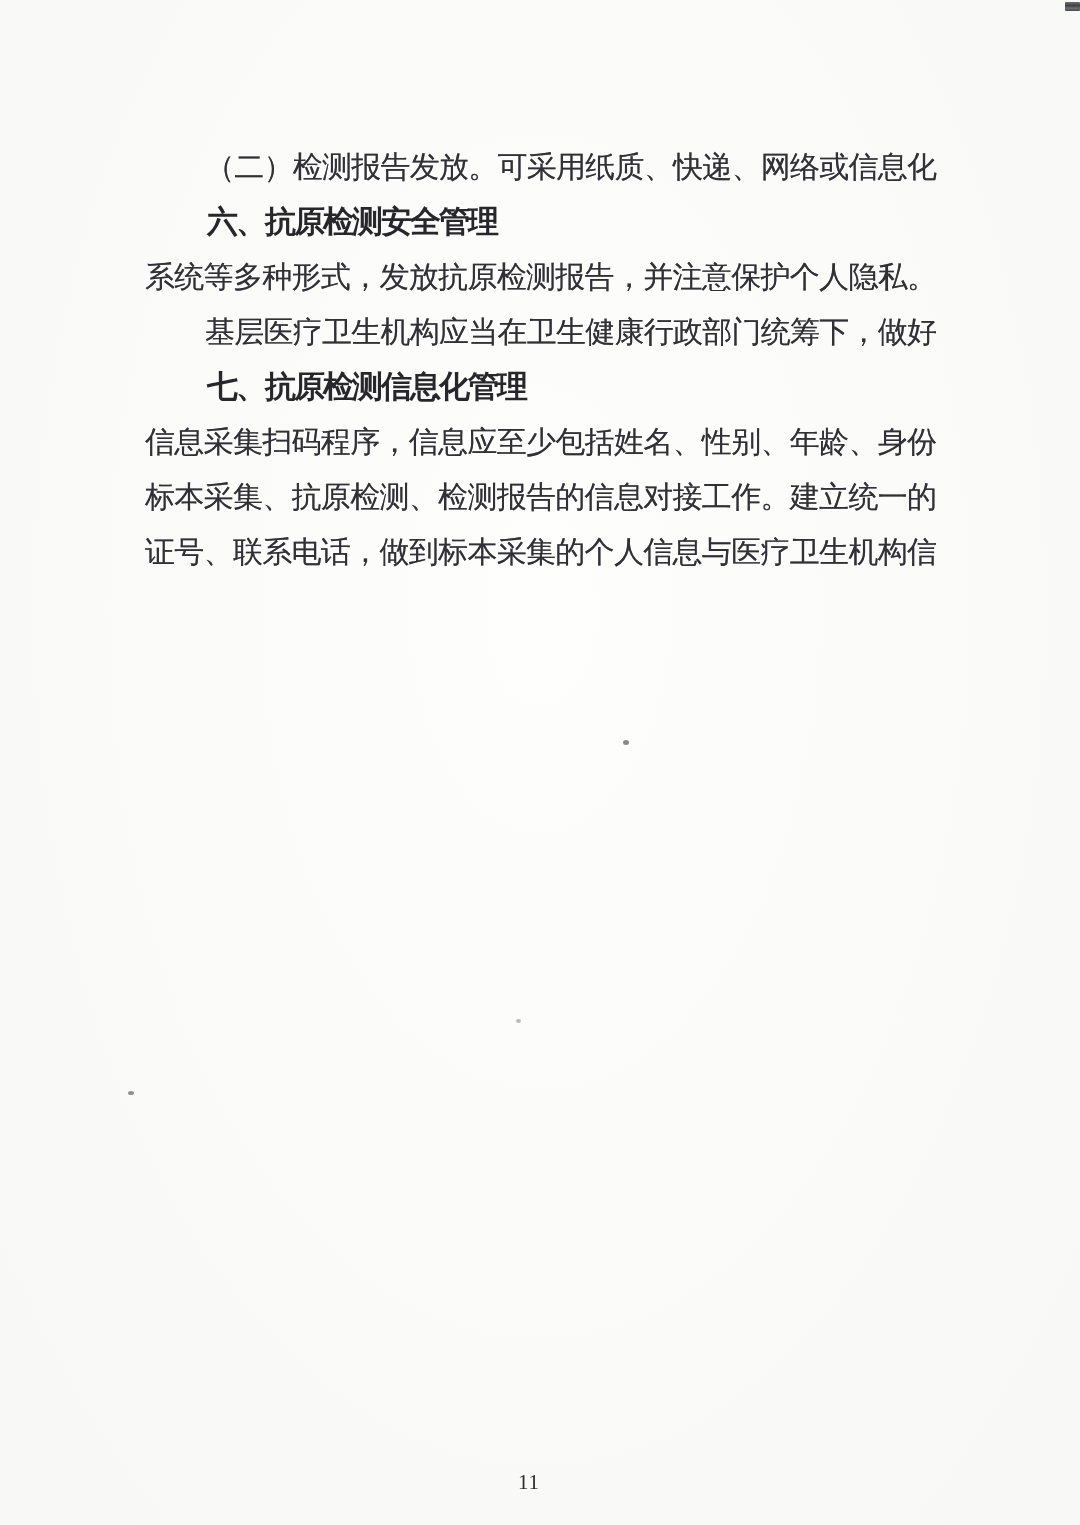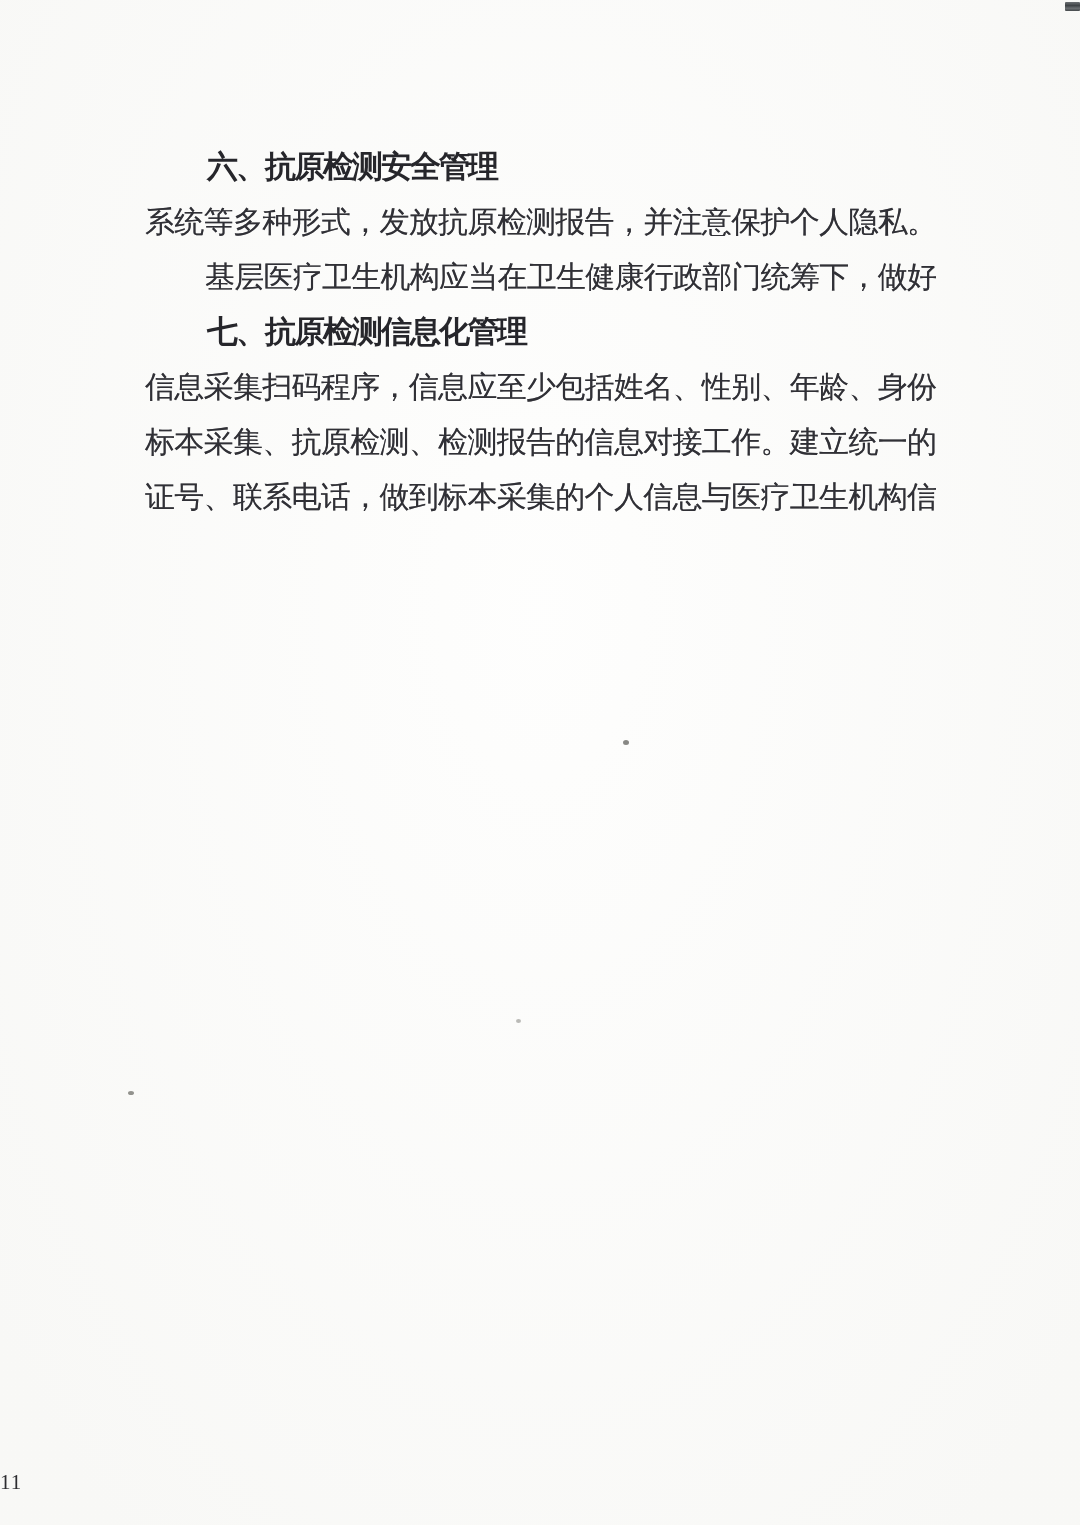--- a/index.html
+++ b/index.html
@@ -59,20 +59,21 @@
     font-size: 31px;
     color: #26262b;
     text-shadow: none;
   }
 
   .page-number {
     position: absolute;
     top: 1470px;
     left: 0;
     width: 1058px; 
+    text-align: center;
     font-size: 21px;
     letter-spacing: 1px;
     color: #2c2c30;
   }
 
   
   .corner-mark {
     position: absolute;
     top: 2px;
     right: 0;
@@ -88,20 +89,21 @@
   .speck.s1 { left: 623px; top: 740px; width: 6px; height: 5px; background: #6a6a66; opacity: .8; }
   .speck.s2 { left: 516px; top: 1019px; width: 5px; height: 4px; background: #8d8d88; opacity: .6; }
   .speck.s3 { left: 128px; top: 1091px; width: 6px; height: 4px; background: #6f6f6a; opacity: .75; }
 </style>
 </head>
 <body>
 
 <div class="page">
 
   <div class="text-block">
+    <div class="line indent fill">（二）检测报告发放。可采用纸质、快递、网络或信息化</div>
     <div class="line heading indent">六、抗原检测安全管理</div>
     <div class="line fill">系统等多种形式，发放抗原检测报告，并注意保护个人隐私。</div>
     <div class="line indent fill">基层医疗卫生机构应当在卫生健康行政部门统筹下，做好</div>
     <div class="line heading indent">七、抗原检测信息化管理</div>
     <div class="line fill">信息采集扫码程序，信息应至少包括姓名、性别、年龄、身份</div>
     <div class="line fill">标本采集、抗原检测、检测报告的信息对接工作。建立统一的</div>
     <div class="line fill">证号、联系电话，做到标本采集的个人信息与医疗卫生机构信</div>
   </div>
 
   <div class="page-number">11</div>

